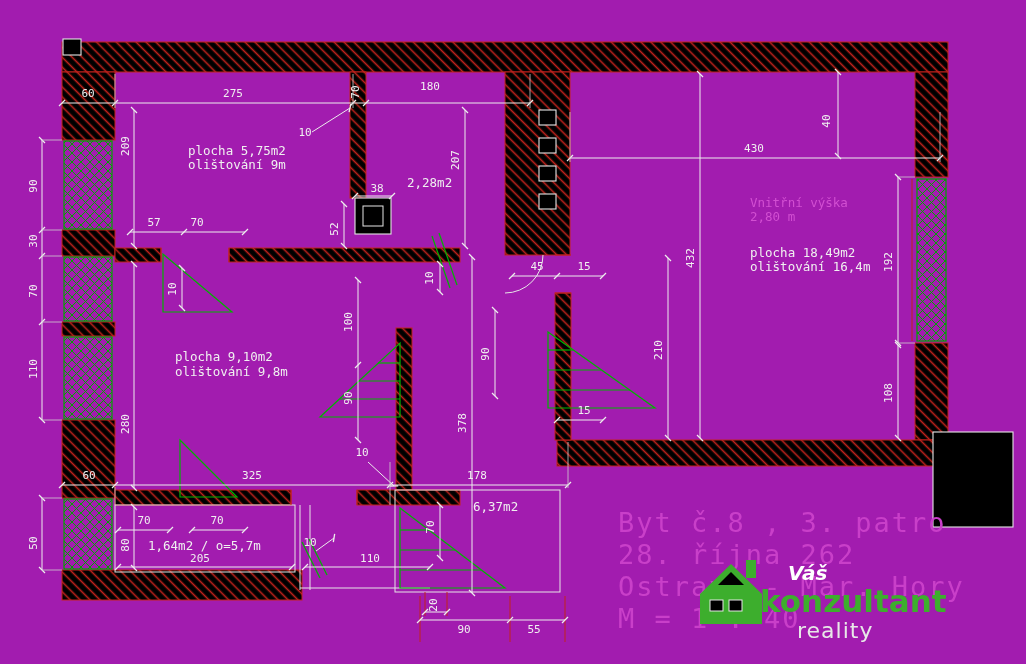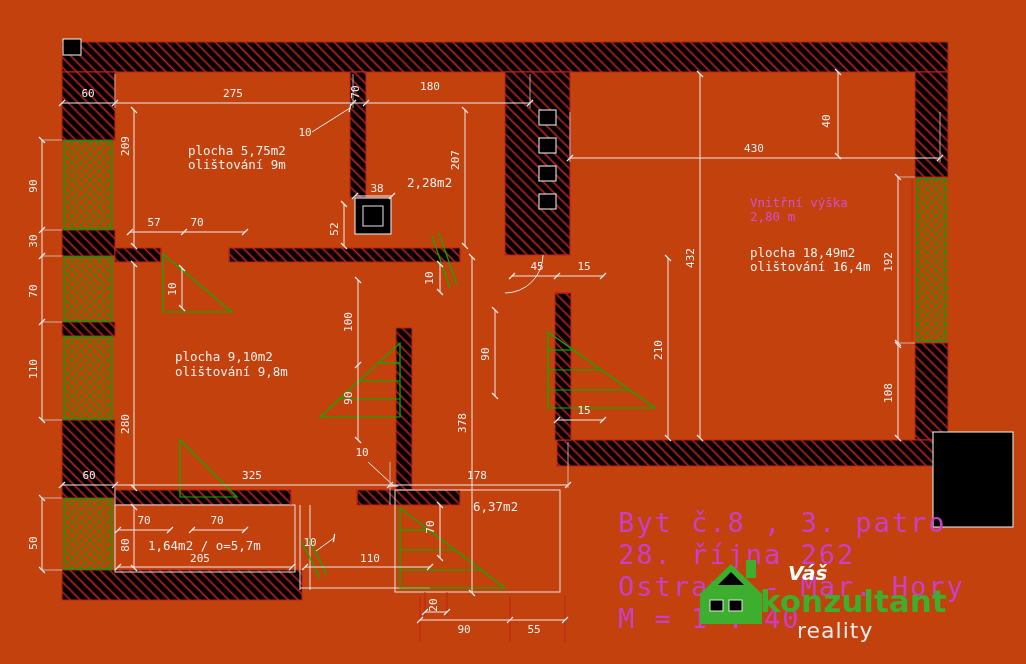--- a/index.html
+++ b/index.html
@@ -1,16 +1,16 @@
 <!DOCTYPE html>
 <html><head>
 <meta charset="utf-8">
 <style>
   html,body{margin:0;padding:0;background:#000;}
-  .stage{position:relative;width:1026px;height:664px;background:#c2410c;overflow:hidden;}
+  .stage{position:relative;width:1026px;height:664px;background:#a21caf;overflow:hidden;}
   svg text{font-family:"DejaVu Sans Mono","Liberation Mono",monospace;}
   .t-dim{fill:#f0f0f0;font-size:11px;}
   .t-room{fill:#f0f0f0;font-size:12.5px;}
   .t-note{fill:#d24fd2;font-size:12.5px;}
   .t-title{fill:#c93fc9;font-size:27px;letter-spacing:2px;}
   .t-logo-vas{fill:#ffffff;font-size:20px;font-weight:bold;font-style:italic;font-family:"DejaVu Sans","Liberation Sans",sans-serif;}
   .t-logo-main{fill:#3dae2d;font-size:31px;font-weight:bold;font-family:"DejaVu Sans","Liberation Sans",sans-serif;}
   .t-logo-sub{fill:#e8e8e8;font-size:22px;font-family:"DejaVu Sans","Liberation Sans",sans-serif;letter-spacing:1px;}
   .wl{fill:url(#hr);stroke:#c2221c;stroke-width:1;}
   .wh{stroke:#e6e6e6;stroke-width:1.1;fill:#000;}

